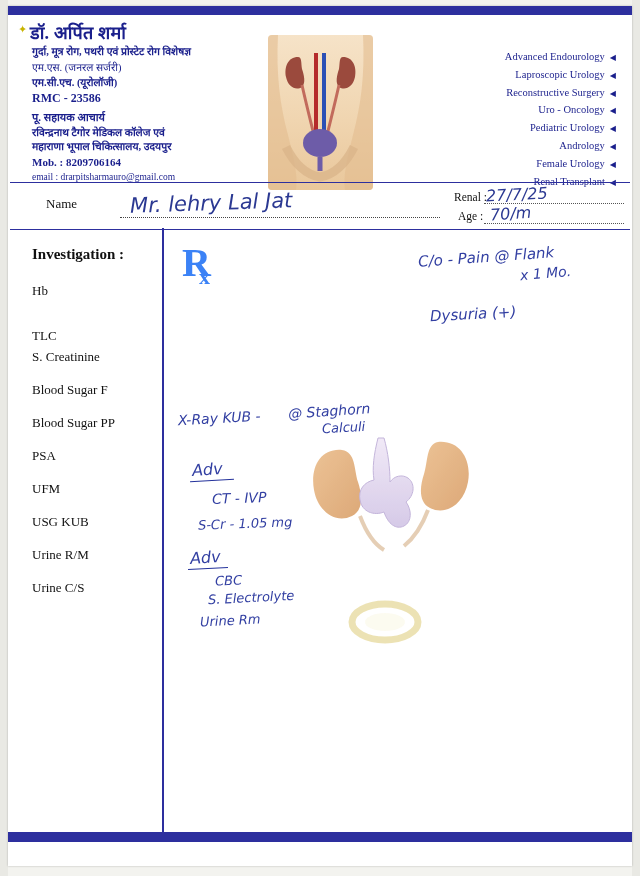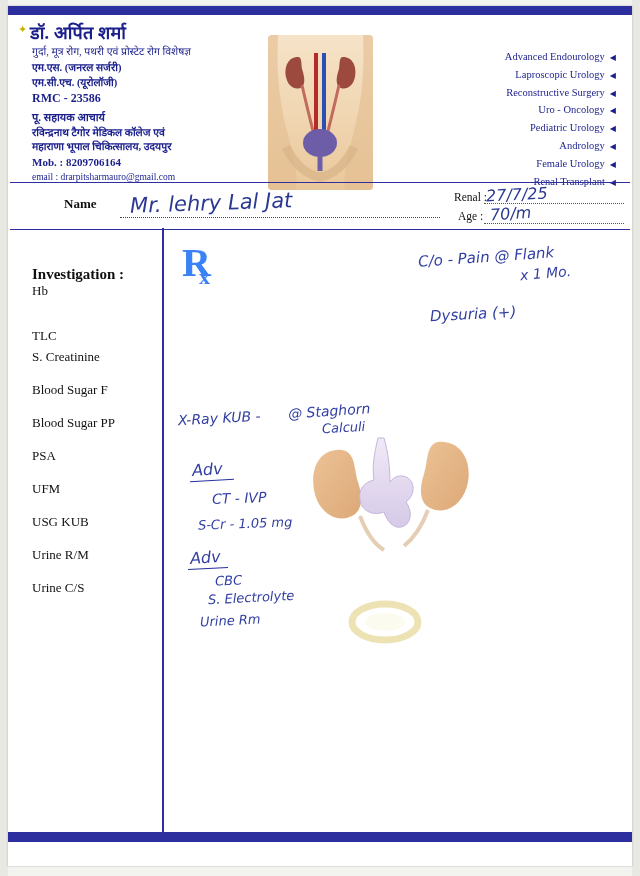--- a/index.html
+++ b/index.html
@@ -64,28 +64,28 @@
     position: absolute;
     left: 8px; top: 6px;
     color: #c8b400;
     font-size: 11px;
   }
   .spec-line {
     position: absolute;
     left: 22px; top: 27px;
     font-size: 10.5px;
     color: #1a1f8c;
+    font-weight: bold;
+  }
+  .deg1 {
+    position: absolute;
+    left: 22px; top: 43px;
+    font-size: 10.5px;
+    color: #1a1f8c;
     font-weight: normal;
-  }
-  .deg1 {
-    position: absolute;
-    left: 22px; top: 43px;
-    font-size: 10.5px;
-    color: #1a1f8c;
-    font-weight: bold;
   }
   .deg2 {
     position: absolute;
     left: 22px; top: 58px;
     font-size: 10.5px;
     color: #1a1f8c;
     font-weight: bold;
   }
   .rmc {
     position: absolute;
@@ -158,23 +158,23 @@
   
   .name-strip {
     position: absolute;
     left: 10px; top: 182px;
     width: 620px; height: 46px;
     border-top: 1.6px solid #2d2f9e;
     border-bottom: 1.6px solid #2d2f9e;
   }
   .lbl-name {
     position: absolute;
-    left: 54px; top: 13px;
+    left: 36px; top: 13px;
     font-size: 13px;
-    font-weight: bold;
+    font-weight: normal;
     color: #111;
   }
   .name-rule {
     position: absolute;
     left: 110px; top: 34px;
     width: 320px;
     border-bottom: 1px dotted #444;
   }
   .lbl-date {
     position: absolute;
@@ -211,21 +211,20 @@
     left: 152px; top: 0;
     width: 1.5px; height: 604px;
     background: #2d2f9e;
   }
   .inv-title {
     position: absolute;
     left: 22px; top: 18px;
     font-size: 15px;
     font-weight: bold;
     color: #111;
-    margin-top: 20px;
   }
   .inv-item {
     position: absolute;
     left: 22px;
     font-size: 13px;
     color: #111;
   }
   .rx {
     position: absolute;
     left: 172px; top: 15px;

